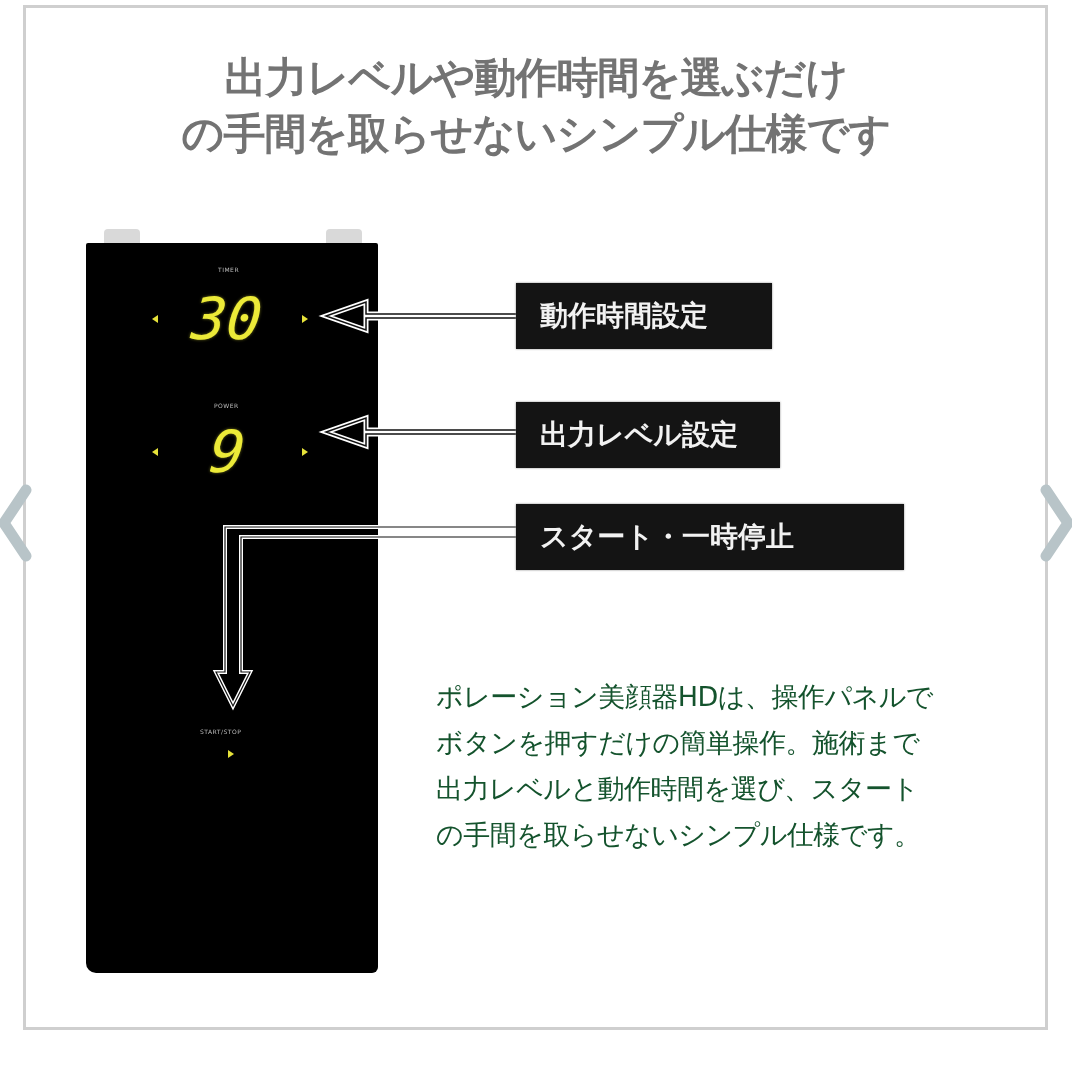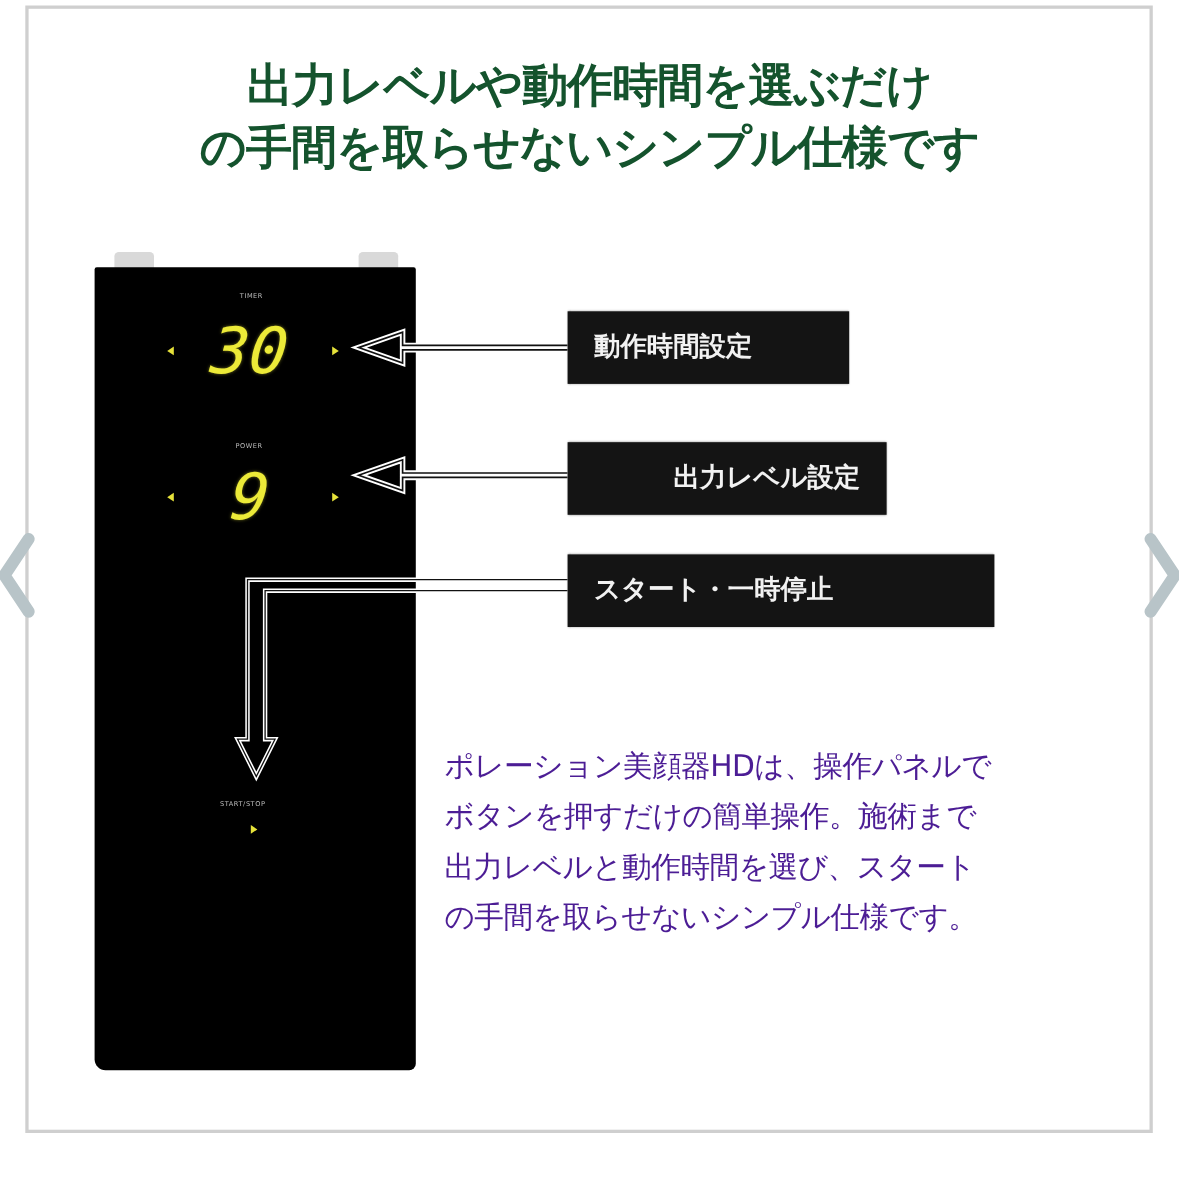--- a/index.html
+++ b/index.html
@@ -1,42 +1,42 @@
 <!DOCTYPE html>
 <html><head>
 <meta charset="utf-8">
 <style>
   html, body { margin:0; padding:0; background:#ffffff; }
   body { width:1072px; height:1080px; position:relative; overflow:hidden;
          font-family:"DejaVu Sans","Liberation Sans",sans-serif; }
   .frame { position:absolute; left:23px; top:5px; width:1025px; height:1025px;
            border:3px solid #cfcfcf; box-sizing:border-box; background:#ffffff; }
   .headline { position:absolute; left:0; top:50px; width:1072px; text-align:center;
-              color:#14532d; font-weight:bold; font-size:42px; line-height:56px;
+              color:#737373; font-weight:bold; font-size:42px; line-height:56px;
               letter-spacing:-1px; }
   .nav-arrow { position:absolute; top:478px; width:40px; height:90px; }
   .nav-prev { left:0; }
   .nav-next { left:1032px; }
   .device { position:absolute; left:86px; top:243px; width:292px; height:730px;
             background:#000; border-radius:2px 2px 6px 10px; }
   .device-tab { position:absolute; top:229px; width:36px; height:16px;
                 background:#d9d9d9; border-radius:4px 4px 0 0; }
   .tab-left { left:104px; } .tab-right { left:326px; }
   .panel-label { position:absolute; color:#bdbdbd; font-size:6px; letter-spacing:0.5px;
                  font-family:"DejaVu Sans",sans-serif; }
   .seg { position:absolute; color:#ecea38; font-family:"DejaVu Sans Mono",monospace;
          font-style:italic; font-size:58px; line-height:58px; font-weight:normal;
          text-shadow:0 0 3px rgba(236,234,56,0.5); transform:skewX(-6deg);}
   .tri { position:absolute; width:0; height:0; }
   .tri-l { border-top:4px solid transparent; border-bottom:4px solid transparent; border-right:6px solid #e6e23a; }
   .tri-r { border-top:4px solid transparent; border-bottom:4px solid transparent; border-left:6px solid #e6e23a; }
   .callout { position:absolute; background:#141414; color:#f2f2f2; font-weight:bold;
-             font-size:24px; line-height:66px; height:66px; box-sizing:border-box;
-             padding:0 24px; white-space:nowrap; box-shadow:0 0 2px #888;font-family:Liberation Serif, serif; }
-  .desc { position:absolute; left:404px; width:600px; color:#4c1d95;
+             font-size:28px; line-height:66px; height:66px; box-sizing:border-box;
+             padding:0 24px; white-space:nowrap; box-shadow:0 0 2px #888; }
+  .desc { position:absolute; left:436px; width:600px; color:#14532d;
           font-size:27px; line-height:46px; letter-spacing:-0.5px; }
   svg.overlay { position:absolute; left:0; top:0; }
 </style>
 </head>
 <body>
 
 <div class="frame"></div>
 
 <div class="headline">
   <div>出力レベルや動作時間を選ぶだけ</div>
@@ -75,21 +75,21 @@
 
     <path d="M516,430 L366,430 L366,418 L326,432 L366,446 L366,434 L516,434" stroke="#ffffff" stroke-width="5"></path>
     <path d="M516,430 L366,430 L366,418 L326,432 L366,446 L366,434 L516,434" stroke="#111111" stroke-width="1.5"></path>
 
     <path d="M516,527 L225,527 L225,672 L216,672 L233,706 L250,672 L241,672 L241,537 L516,537" stroke="#ffffff" stroke-width="4"></path>
     <path d="M516,527 L225,527 L225,672 L216,672 L233,706 L250,672 L241,672 L241,537 L516,537" stroke="#111111" stroke-width="1.2"></path>
   </g>
 </svg>
 
 <div class="callout" style="left:516px;top:283px;width:256px;">動作時間設定</div>
-<div class="callout" style="left:516px;top:402px;width:290px;text-align:right;">出力レベル設定</div>
+<div class="callout" style="left:516px;top:402px;width:264px;">出力レベル設定</div>
 <div class="callout" style="left:516px;top:504px;width:388px;">スタート・一時停止</div>
 
 <div class="desc" style="top:674px;">
   <div>ポレーション美顔器HDは、操作パネルで</div>
   <div>ボタンを押すだけの簡単操作。施術まで</div>
   <div>出力レベルと動作時間を選び、スタート</div>
   <div>の手間を取らせないシンプル仕様です。</div>
 </div>
 <div class="desc" style="top:874px;">
 </div>

